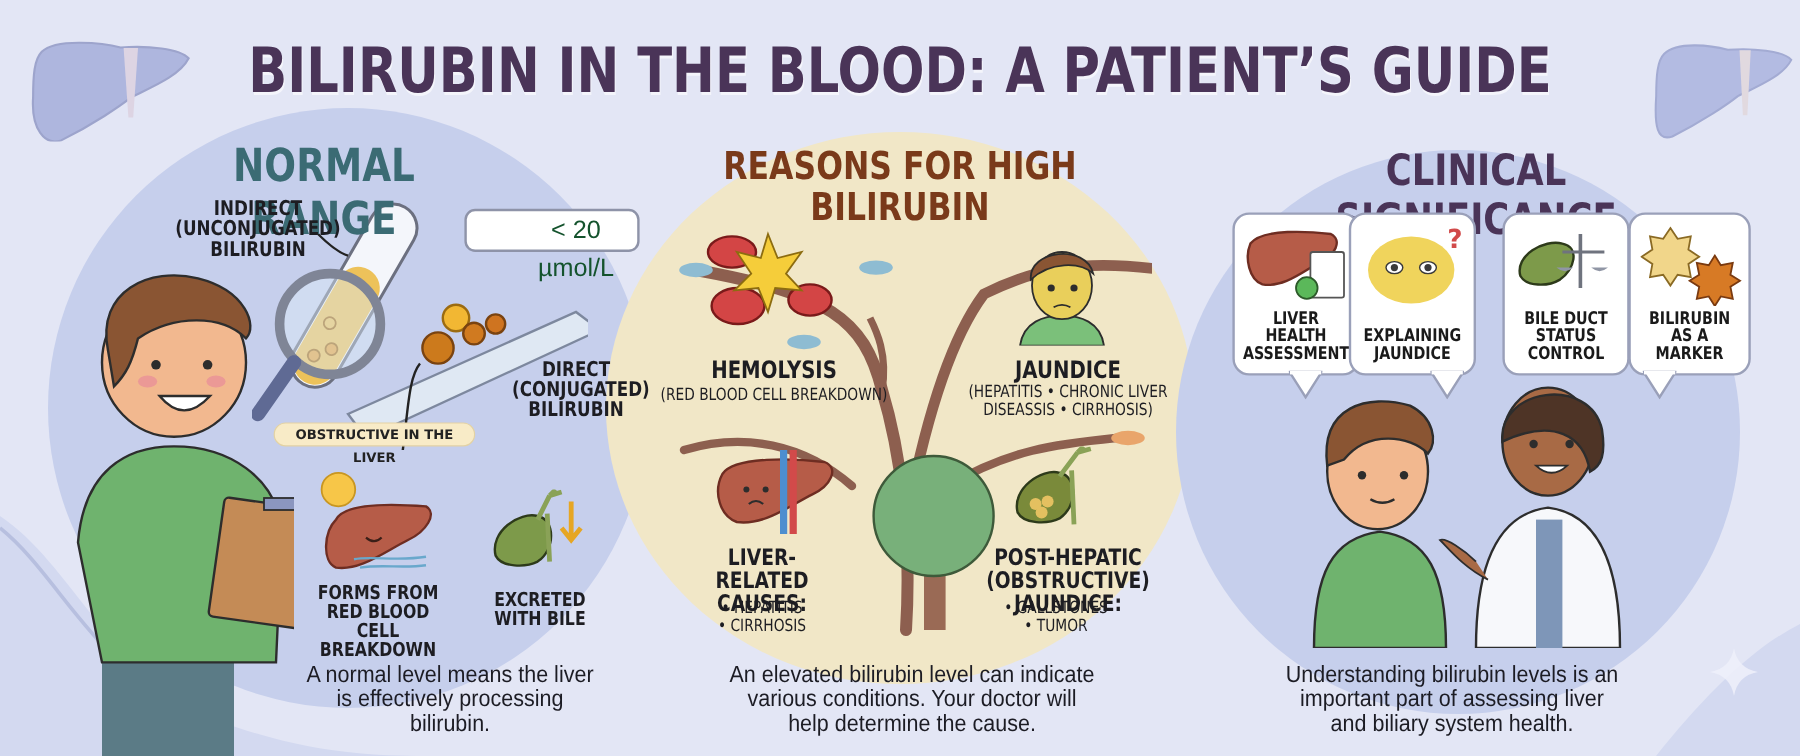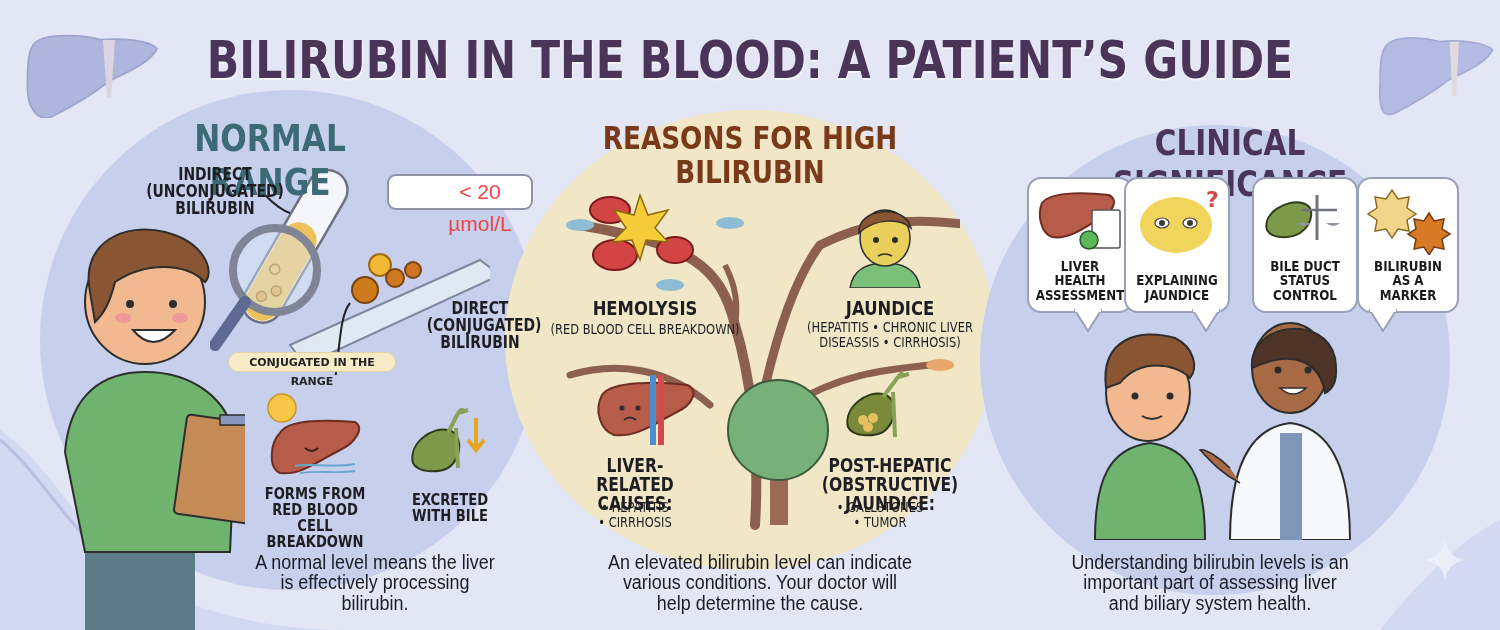--- a/index.html
+++ b/index.html
@@ -29,21 +29,21 @@
   .sub { position: absolute; text-align: center; font-family: "DejaVu Sans", sans-serif;
     transform: scaleX(0.82); transform-origin: center; line-height: 1.08; z-index: 6; color: #1d1d22; }
   .caption {
     position: absolute; text-align: center; font-family: "Liberation Sans", sans-serif;
     font-size: 19.5px; line-height: 1.04; color: #1c1c24; z-index: 6; transform: scaleX(0.92); transform-origin: center;
   }
   .range-pill {
     position: absolute; left: 387px; top: 174px; width: 146px; height: 36px;
     background: #fff; border: 2px solid #8e93a8; border-radius: 9px;
     font-size: 21px; text-align: center; line-height: 32px; z-index: 7;
-    font-family: "Liberation Sans", sans-serif; color: #ef4444; padding-left: 40px;
+    font-family: "Liberation Sans", sans-serif; color: #14532d; padding-left: 40px;
   }
   .tag-liver {
     position: absolute; left: 228px; top: 352px; width: 168px; height: 20px;
     background: #f8ebc7; border-radius: 10px; border: 1px solid #e3d2a3;
     font-size: 11px; font-weight: bold; text-align: center; line-height: 19px; z-index: 7;
     font-family: "DejaVu Sans", sans-serif; color: #222;
   }
   .bubble {
     position: absolute; top: 177px; width: 106px; height: 136px; background: #fff;
     border: 2px solid #9aa0b9; border-radius: 14px; z-index: 6;
@@ -112,21 +112,21 @@
   <path d="M125,215 C130,180 130,150 140,138" stroke="#222" stroke-width="2" fill="none"></path>
   <path d="M80,48 C70,45 60,35 55,30" stroke="#222" stroke-width="2" fill="none"></path>
 </svg>
 
 <div class="lbl" style="left:415px;width:130px;top:300px;font-size:17px;">
   <div>DIRECT</div>
   <div>(CONJUGATED)</div>
   <div>BILIRUBIN</div>
 </div>
 
-<div class="tag-liver">CONJUGATED IN THE RANGE</div>
+<div class="tag-liver">OBSTRUCTIVE IN THE LIVER</div>
 
 <svg class="abs" style="left:45px;top:222px;z-index:3" width="200" height="410">
   <rect x="40" y="330" width="110" height="90" fill="#5b7b86"></rect>
   <path d="M20,230 C25,170 60,150 100,150 C145,150 185,175 190,220 L185,330 L40,330 Z" fill="#6fb36e" stroke="#2d2d2d" stroke-width="2"></path>
   <ellipse cx="100" cy="80" rx="60" ry="62" fill="#f2b88f" stroke="#2d2d2d" stroke-width="2"></ellipse>
   <path d="M45,70 C35,20 80,0 120,10 C160,20 170,50 160,60 C140,40 100,40 70,60 C65,80 60,90 50,100 Z" fill="#8a5533" stroke="#2d2d2d" stroke-width="2"></path>
   <circle cx="85" cy="82" r="4" fill="#2d2d2d"></circle>
     <circle cx="128" cy="82" r="4" fill="#2d2d2d"></circle>
   <path d="M88,108 Q108,132 130,108 Z" fill="#fff" stroke="#2d2d2d" stroke-width="2"></path>
   <ellipse cx="78" cy="96" rx="8" ry="5" fill="#eb9996"></ellipse>

